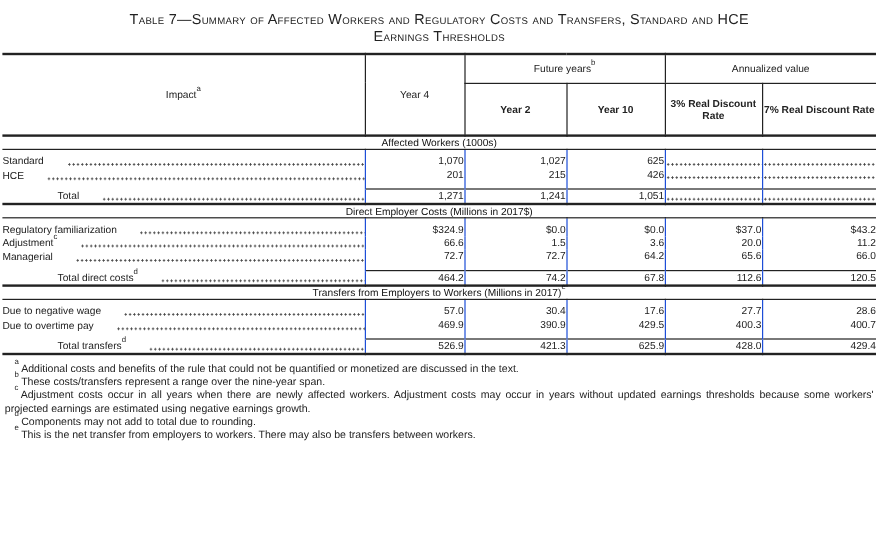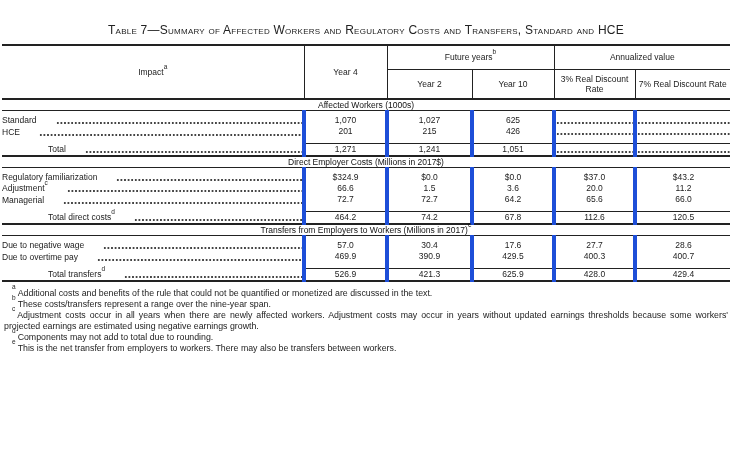--- a/index.html
+++ b/index.html
@@ -4,21 +4,21 @@
 <style>
   * { box-sizing: border-box; }
   html, body { margin: 0; padding: 0; }
   body {
     width: 732px; height: 459px;
     background: #ffffff;
     color: #1c1c1c;
     font-family: "Liberation Sans", sans-serif;
     overflow: hidden;
   }
-  .page { padding: 23px 2px 0 2px; }
+  .page { padding: 9px 2px 0 2px; }
 
   
   .title {
     text-align: center;
     font-variant: small-caps;
     font-size: 12px;
     line-height: 14px;
     letter-spacing: 0.25px;
     color: #222;
     margin-bottom: 7px;
@@ -39,21 +39,21 @@
   
   .h {
     text-align: center;
     vertical-align: middle;
     font-size: 8.5px;
     line-height: 10px;
     padding: 3px 4px;
     color: #222;
   }
   .h1 .h { height: 24px; }
-  .h2 .h { height: 30px; }
+  .h2 .h { height: 44px; font-weight: bold; }
   .bl { border-left: 1px solid #222; }
   .bb { border-bottom: 1px solid #222; }
 
   
   .sechead td {
     border-top: 2px solid #222;
     border-bottom: 1px solid #222;
     text-align: center;
     font-weight: normal;
     font-size: 8.5px;
@@ -65,21 +65,21 @@
   
   .r td {
     font-size: 8.5px;
     line-height: 11px;
     vertical-align: bottom;
     padding: 3px 5px 3px 3px;
     color: #222;
   }
   .r.first td { padding-top: 4px; }
   .r.lastrow td { padding-bottom: 6px; }
-  td.num { text-align: center; border-left: 4px solid #1d4ed8; }
+  td.num { text-align: right; border-left: 1px solid #1d4ed8; }
   td.lbl { padding-left: 3px; }
   .lbl-in { display: flex; align-items: flex-end; gap: 16px; }
   .lbl-txt { white-space: nowrap; }
   .lead {
     flex: 1 1 auto;
     height: 9px;
     margin-left: 3px;
     margin-bottom: 1px;
     background-image: radial-gradient(circle, #444 0.7px, rgba(0,0,0,0) 0.85px);
     background-size: 3.6px 3.6px;
@@ -112,20 +112,21 @@
   .fn { margin: 0; text-indent: 8px; }
   .fn sup { margin-right: 2px; }
 </style>
 </head>
 <body>
 
 <div class="page">
 
   <div class="title">
     <div>Table 7—Summary of Affected Workers and Regulatory Costs and Transfers, Standard and HCE</div>
+    <div>Earnings Thresholds</div>
   </div>
 
   <table class="t">
     <colgroup>
       <col style="width:302px">
         <col style="width:83px">
         <col style="width:85px">
       <col style="width:82px">
         <col style="width:81px">
         <col style="width:95px">

